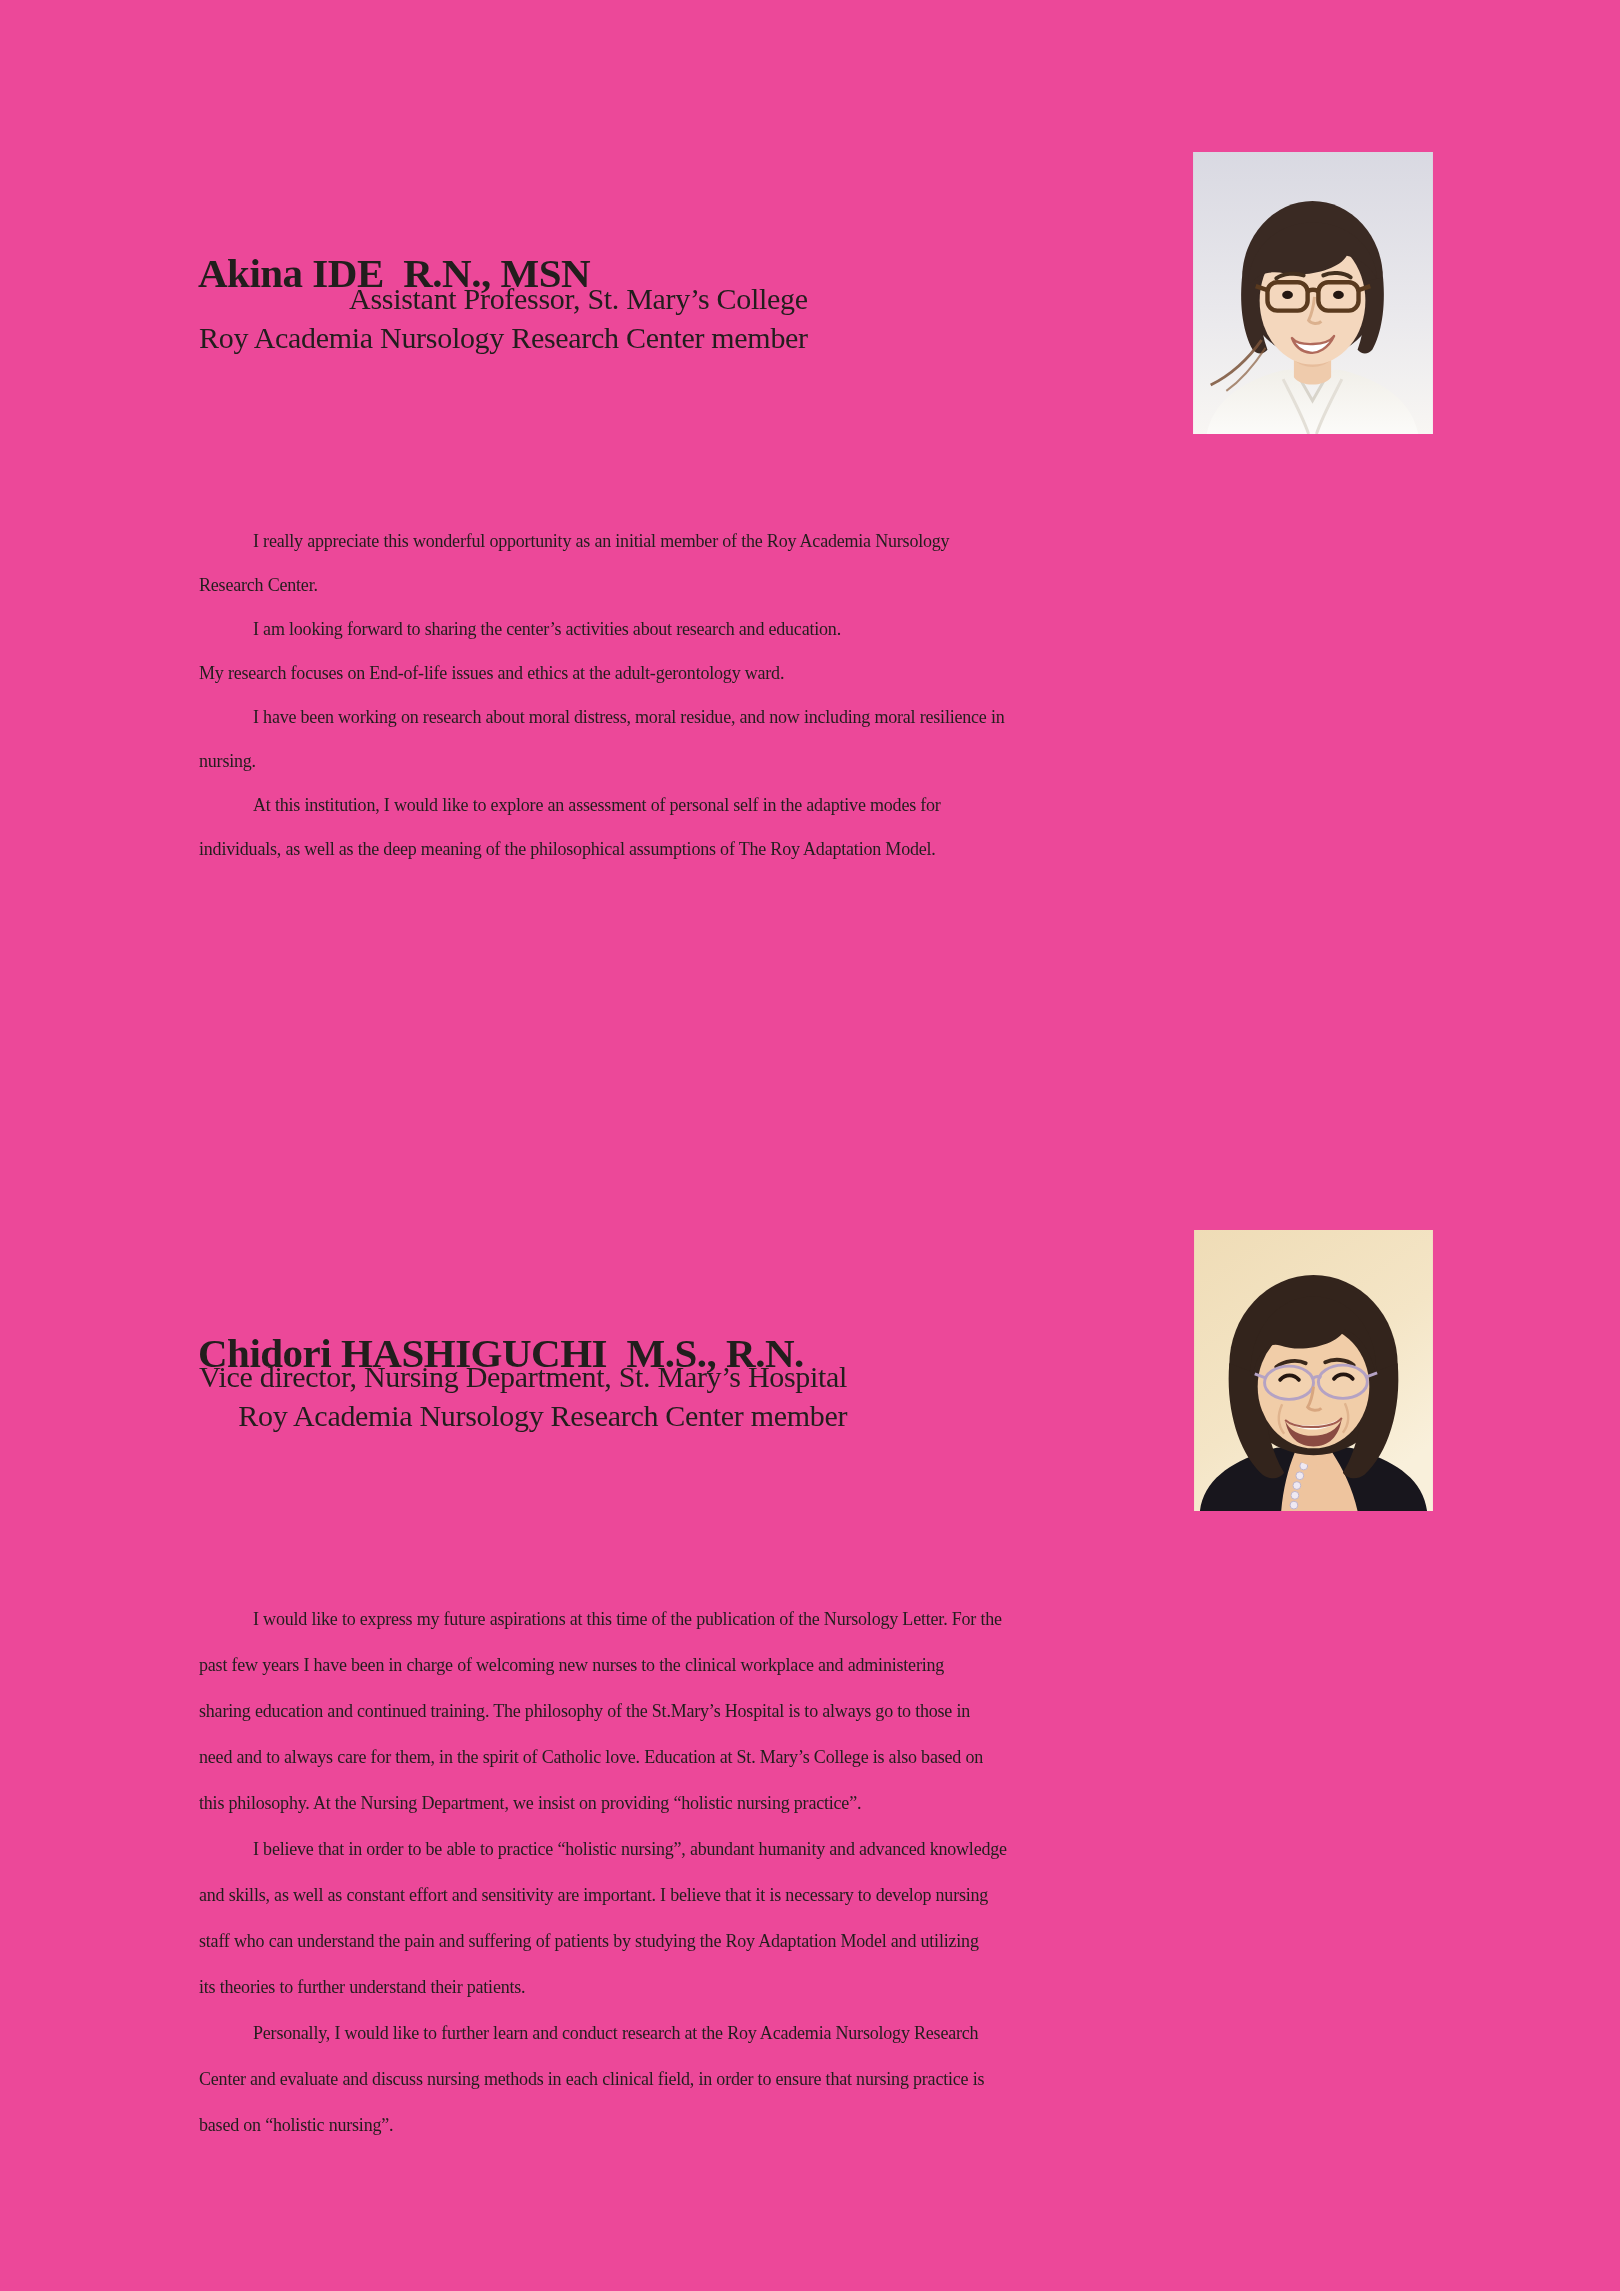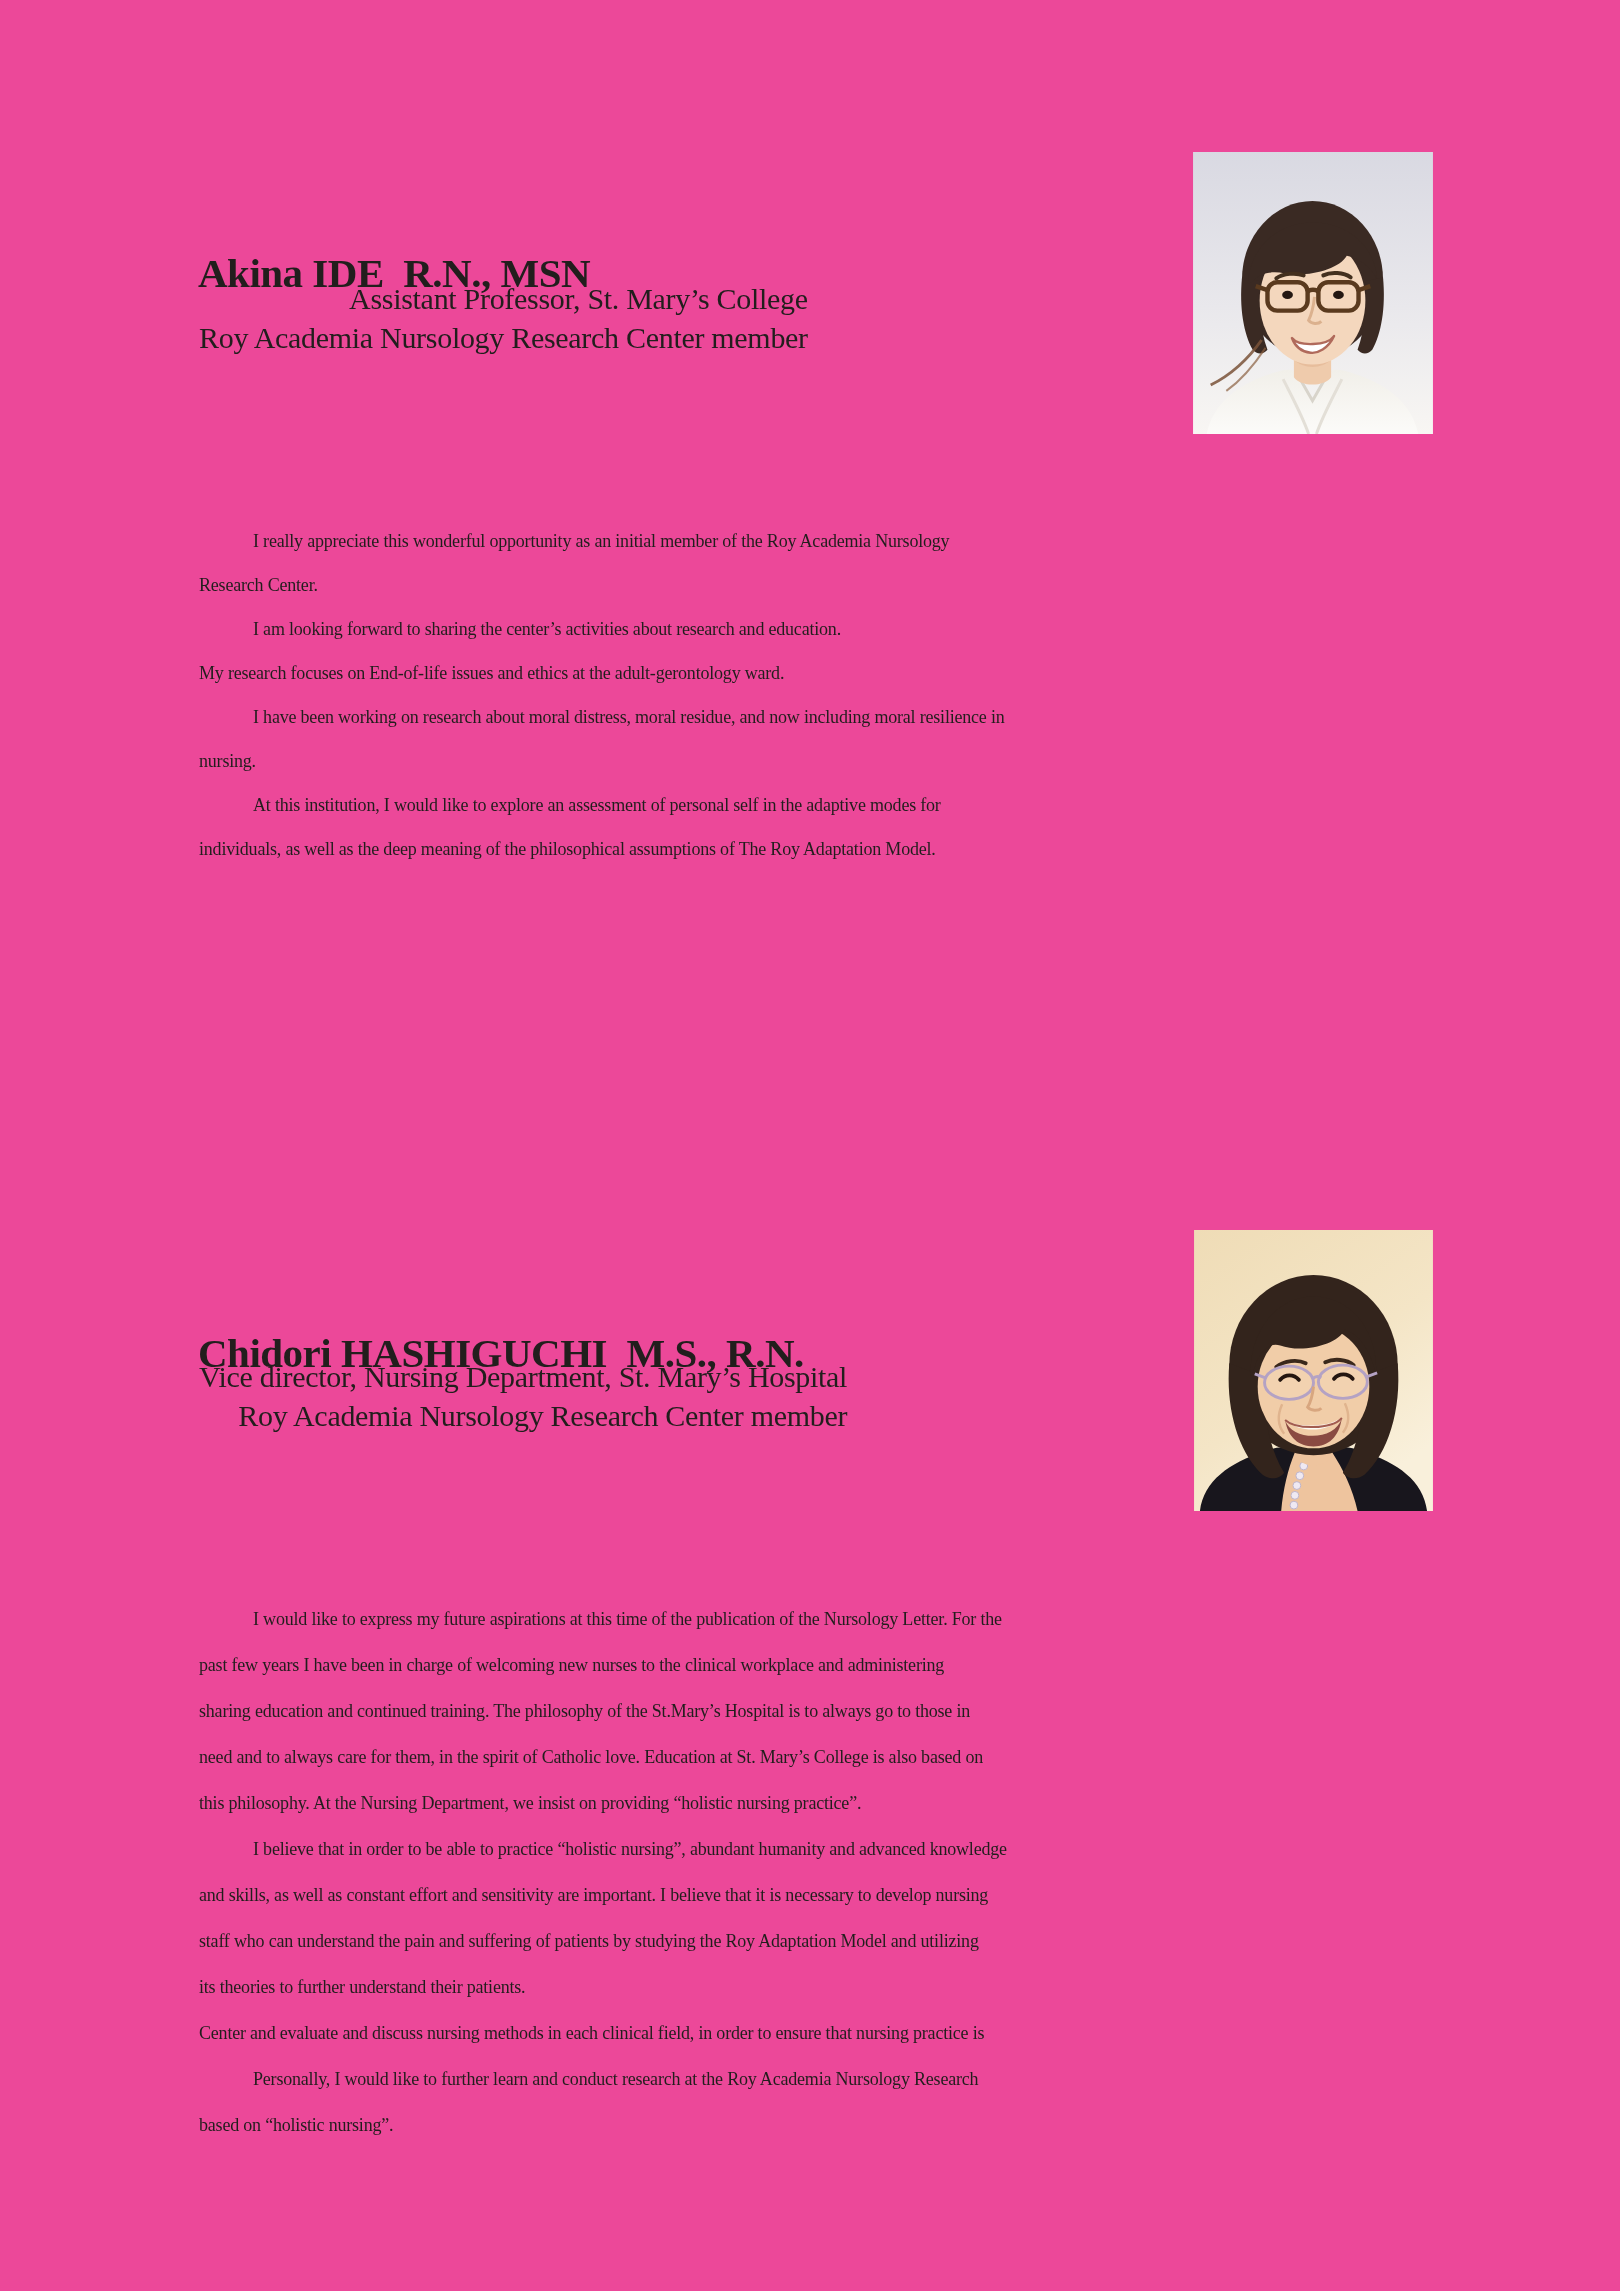--- a/index.html
+++ b/index.html
@@ -194,20 +194,20 @@
     <div class="abs body-text body-2" id="body2">
       <div class="line indent">I would like to express my future aspirations at this time of the publication of the Nursology Letter. For the</div>
       <div class="line">past few years I have been in charge of welcoming new nurses to the clinical workplace and administering</div>
       <div class="line">sharing education and continued training. The philosophy of the St.Mary’s Hospital is to always go to those in</div>
       <div class="line">need and to always care for them, in the spirit of Catholic love. Education at St. Mary’s College is also based on</div>
       <div class="line">this philosophy. At the Nursing Department, we insist on providing “holistic nursing practice”.</div>
       <div class="line indent">I believe that in order to be able to practice “holistic nursing”, abundant humanity and advanced knowledge</div>
       <div class="line">and skills, as well as constant effort and sensitivity are important. I believe that it is necessary to develop nursing</div>
       <div class="line">staff who can understand the pain and suffering of patients by studying the Roy Adaptation Model and utilizing</div>
       <div class="line">its theories to further understand their patients.</div>
+      <div class="line indent">Personally, I would like to further learn and conduct research at the Roy Academia Nursology Research</div>
       <div class="line">Center and evaluate and discuss nursing methods in each clinical field, in order to ensure that nursing practice is</div>
-      <div class="line indent">Personally, I would like to further learn and conduct research at the Roy Academia Nursology Research</div>
       <div class="line">based on “holistic nursing”.</div>
     </div>
   </section>
 
 </div>
 
 
 </body></html>

